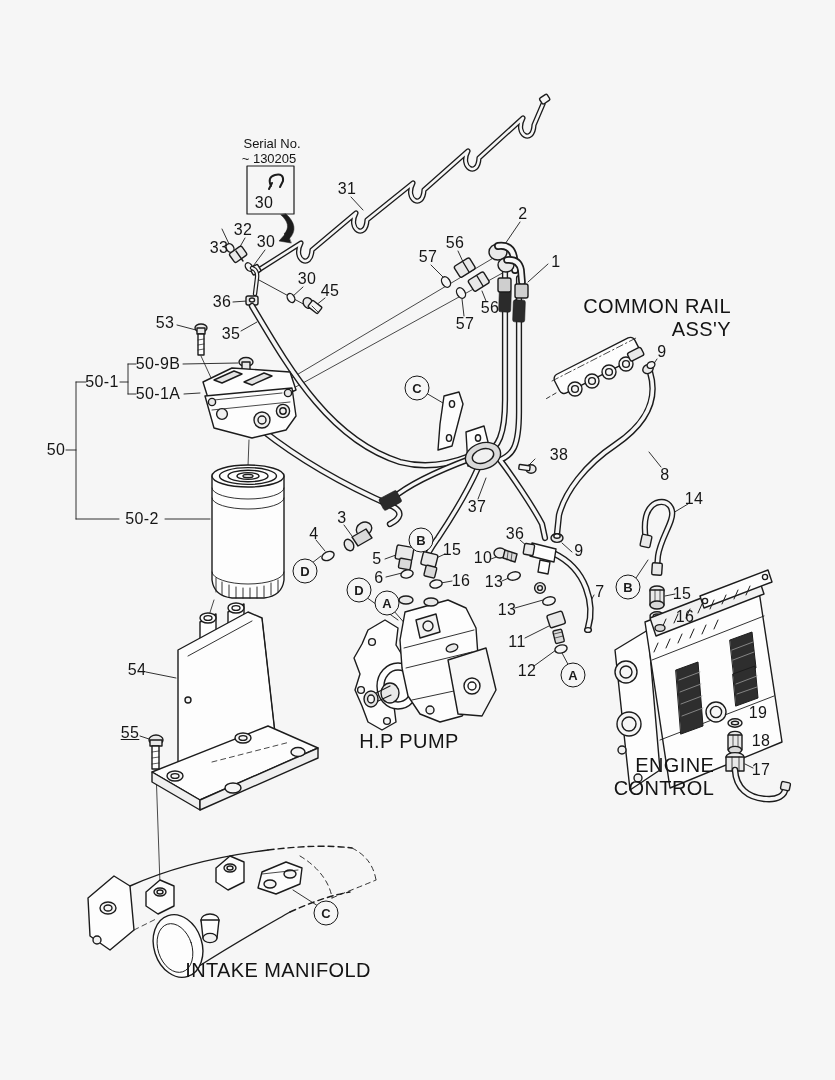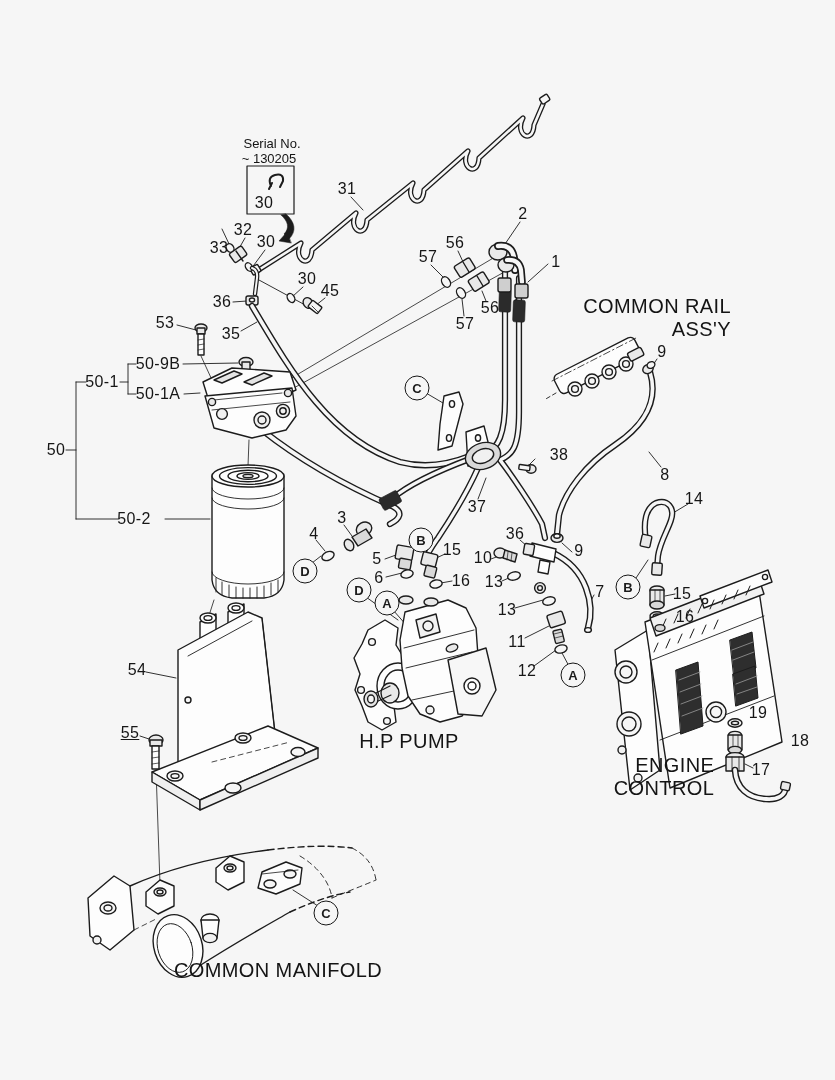--- a/index.html
+++ b/index.html
@@ -468,21 +468,21 @@
       <line x1="134" y1="930" x2="158" y2="918" stroke-dasharray="5 4" stroke-width="0.8"></line>
     </g>
   </g>
 </svg>
 
 <div>
       <div class="caption" style="left: 627px; top: 318px;">COMMON RAIL ASS'Y</div>
       <div class="caption" style="left: 409px; top: 741px;">H.P PUMP</div>
       <div class="caption" style="left: 664px; top: 777px;">ENGINE
 CONTROL</div>
-      <div class="caption" style="left: 278px; top: 970px;">COMMON MANIFOLD</div>
+      <div class="caption" style="left: 278px; top: 970px;">INTAKE MANIFOLD</div>
     </div>
 <div>
       <div class="callout" style="left: 264px; top: 203px;">30</div>
       <div class="callout" style="left: 347px; top: 189px;">31</div>
       <div class="callout" style="left: 219px; top: 228px; margin-top: 20px;">33</div>
       <div class="callout" style="left: 243px; top: 230px;">32</div>
       <div class="callout" style="left: 266px; top: 242px;">30</div>
       <div class="callout" style="left: 307px; top: 279px;">30</div>
       <div class="callout" style="left: 330px; top: 291px;">45</div>
       <div class="callout" style="left: 222px; top: 302px;">36</div>
@@ -509,29 +509,29 @@
       <div class="callout" style="left: 579px; top: 551px;">9</div>
       <div class="callout" style="left: 494px; top: 582px;">13</div>
       <div class="callout" style="left: 507px; top: 610px;">13</div>
       <div class="callout" style="left: 600px; top: 592px;">7</div>
       <div class="callout" style="left: 517px; top: 642px;">11</div>
       <div class="callout" style="left: 527px; top: 671px;">12</div>
       <div class="callout" style="left: 694px; top: 499px;">14</div>
       <div class="callout" style="left: 682px; top: 594px;">15</div>
       <div class="callout" style="left: 685px; top: 617px;">16</div>
       <div class="callout" style="left: 758px; top: 713px; text-align: right;">19</div>
-      <div class="callout" style="left: 761px; top: 741px; margin-left: 39px;">18</div>
+      <div class="callout" style="left: 761px; top: 741px;">18</div>
       <div class="callout" style="left: 761px; top: 770px;">17</div>
       <div class="callout" style="left: 137px; top: 670px;">54</div>
       <div class="callout" style="left: 130px; top: 733px; text-decoration: underline;">55</div>
       <div class="callout" style="left: 158px; top: 364px;">50-9B</div>
       <div class="callout" style="left: 102px; top: 382px;">50-1</div>
       <div class="callout" style="left: 158px; top: 394px;">50-1A</div>
       <div class="callout" style="left: 56px; top: 450px;">50</div>
-      <div class="callout" style="left: 134px; top: 519px;">50-2</div>
+      <div class="callout" style="left: 142px; top: 519px;">50-2</div>
     </div>
 <div>
       <div class="circle-label" style="left: 417px; top: 388px;">C</div>
       <div class="circle-label" style="left: 305px; top: 571px;">D</div>
       <div class="circle-label" style="left: 421px; top: 540px;">B</div>
       <div class="circle-label" style="left: 359px; top: 590px;">D</div>
       <div class="circle-label" style="left: 387px; top: 603px;">A</div>
       <div class="circle-label" style="left: 573px; top: 675px;">A</div>
       <div class="circle-label" style="left: 628px; top: 587px;">B</div>
       <div class="circle-label" style="left: 326px; top: 913px;">C</div>

